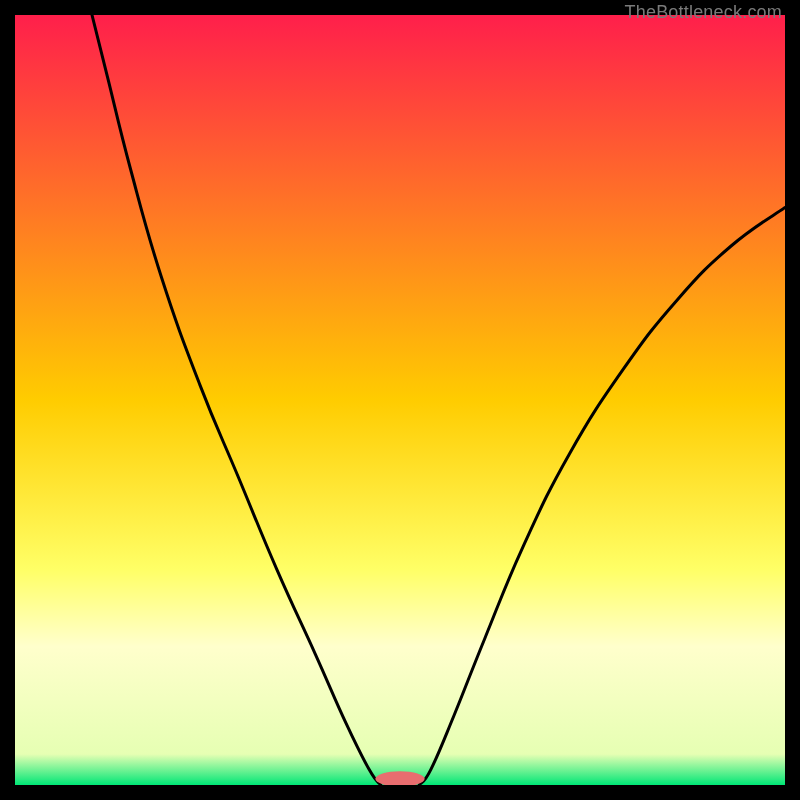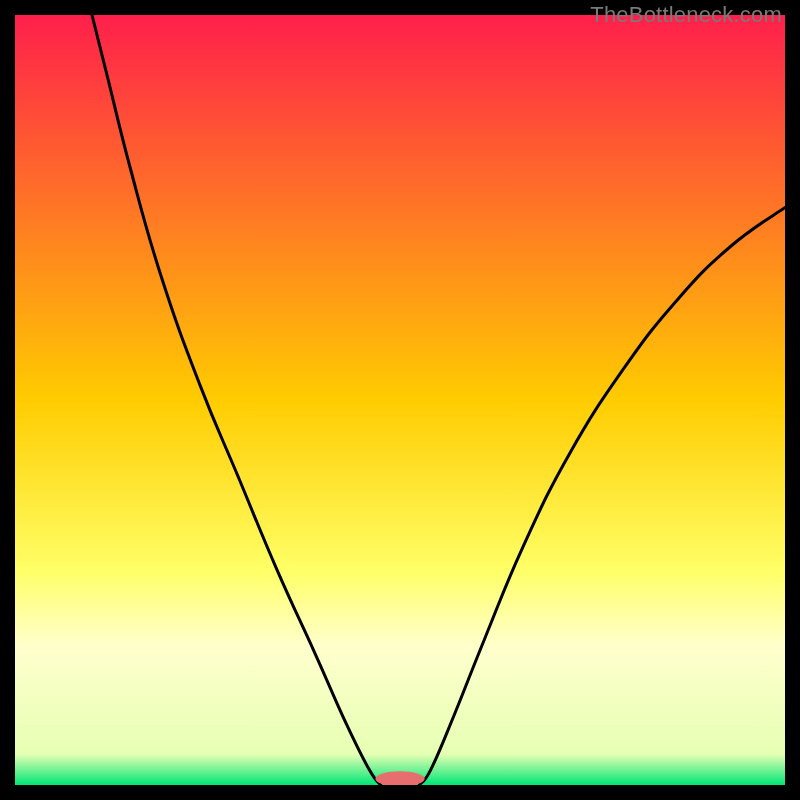--- a/index.html
+++ b/index.html
@@ -24,21 +24,21 @@
     left: 15px;
     top: 15px;
     width: 770px;
     height: 770px;
   }
   .watermark {
     position: absolute;
     top: 2px;
     right: 18px;
     color: #7a7a7a;
-    font-size: 22px;
+    font-size: 18px;
     font-weight: 500;
     letter-spacing: 0.2px;
   }
 </style>
 </head>
 <body>
 
 <div class="frame"></div>
 
 <svg class="plot" viewBox="0 0 100 100" preserveAspectRatio="none">

